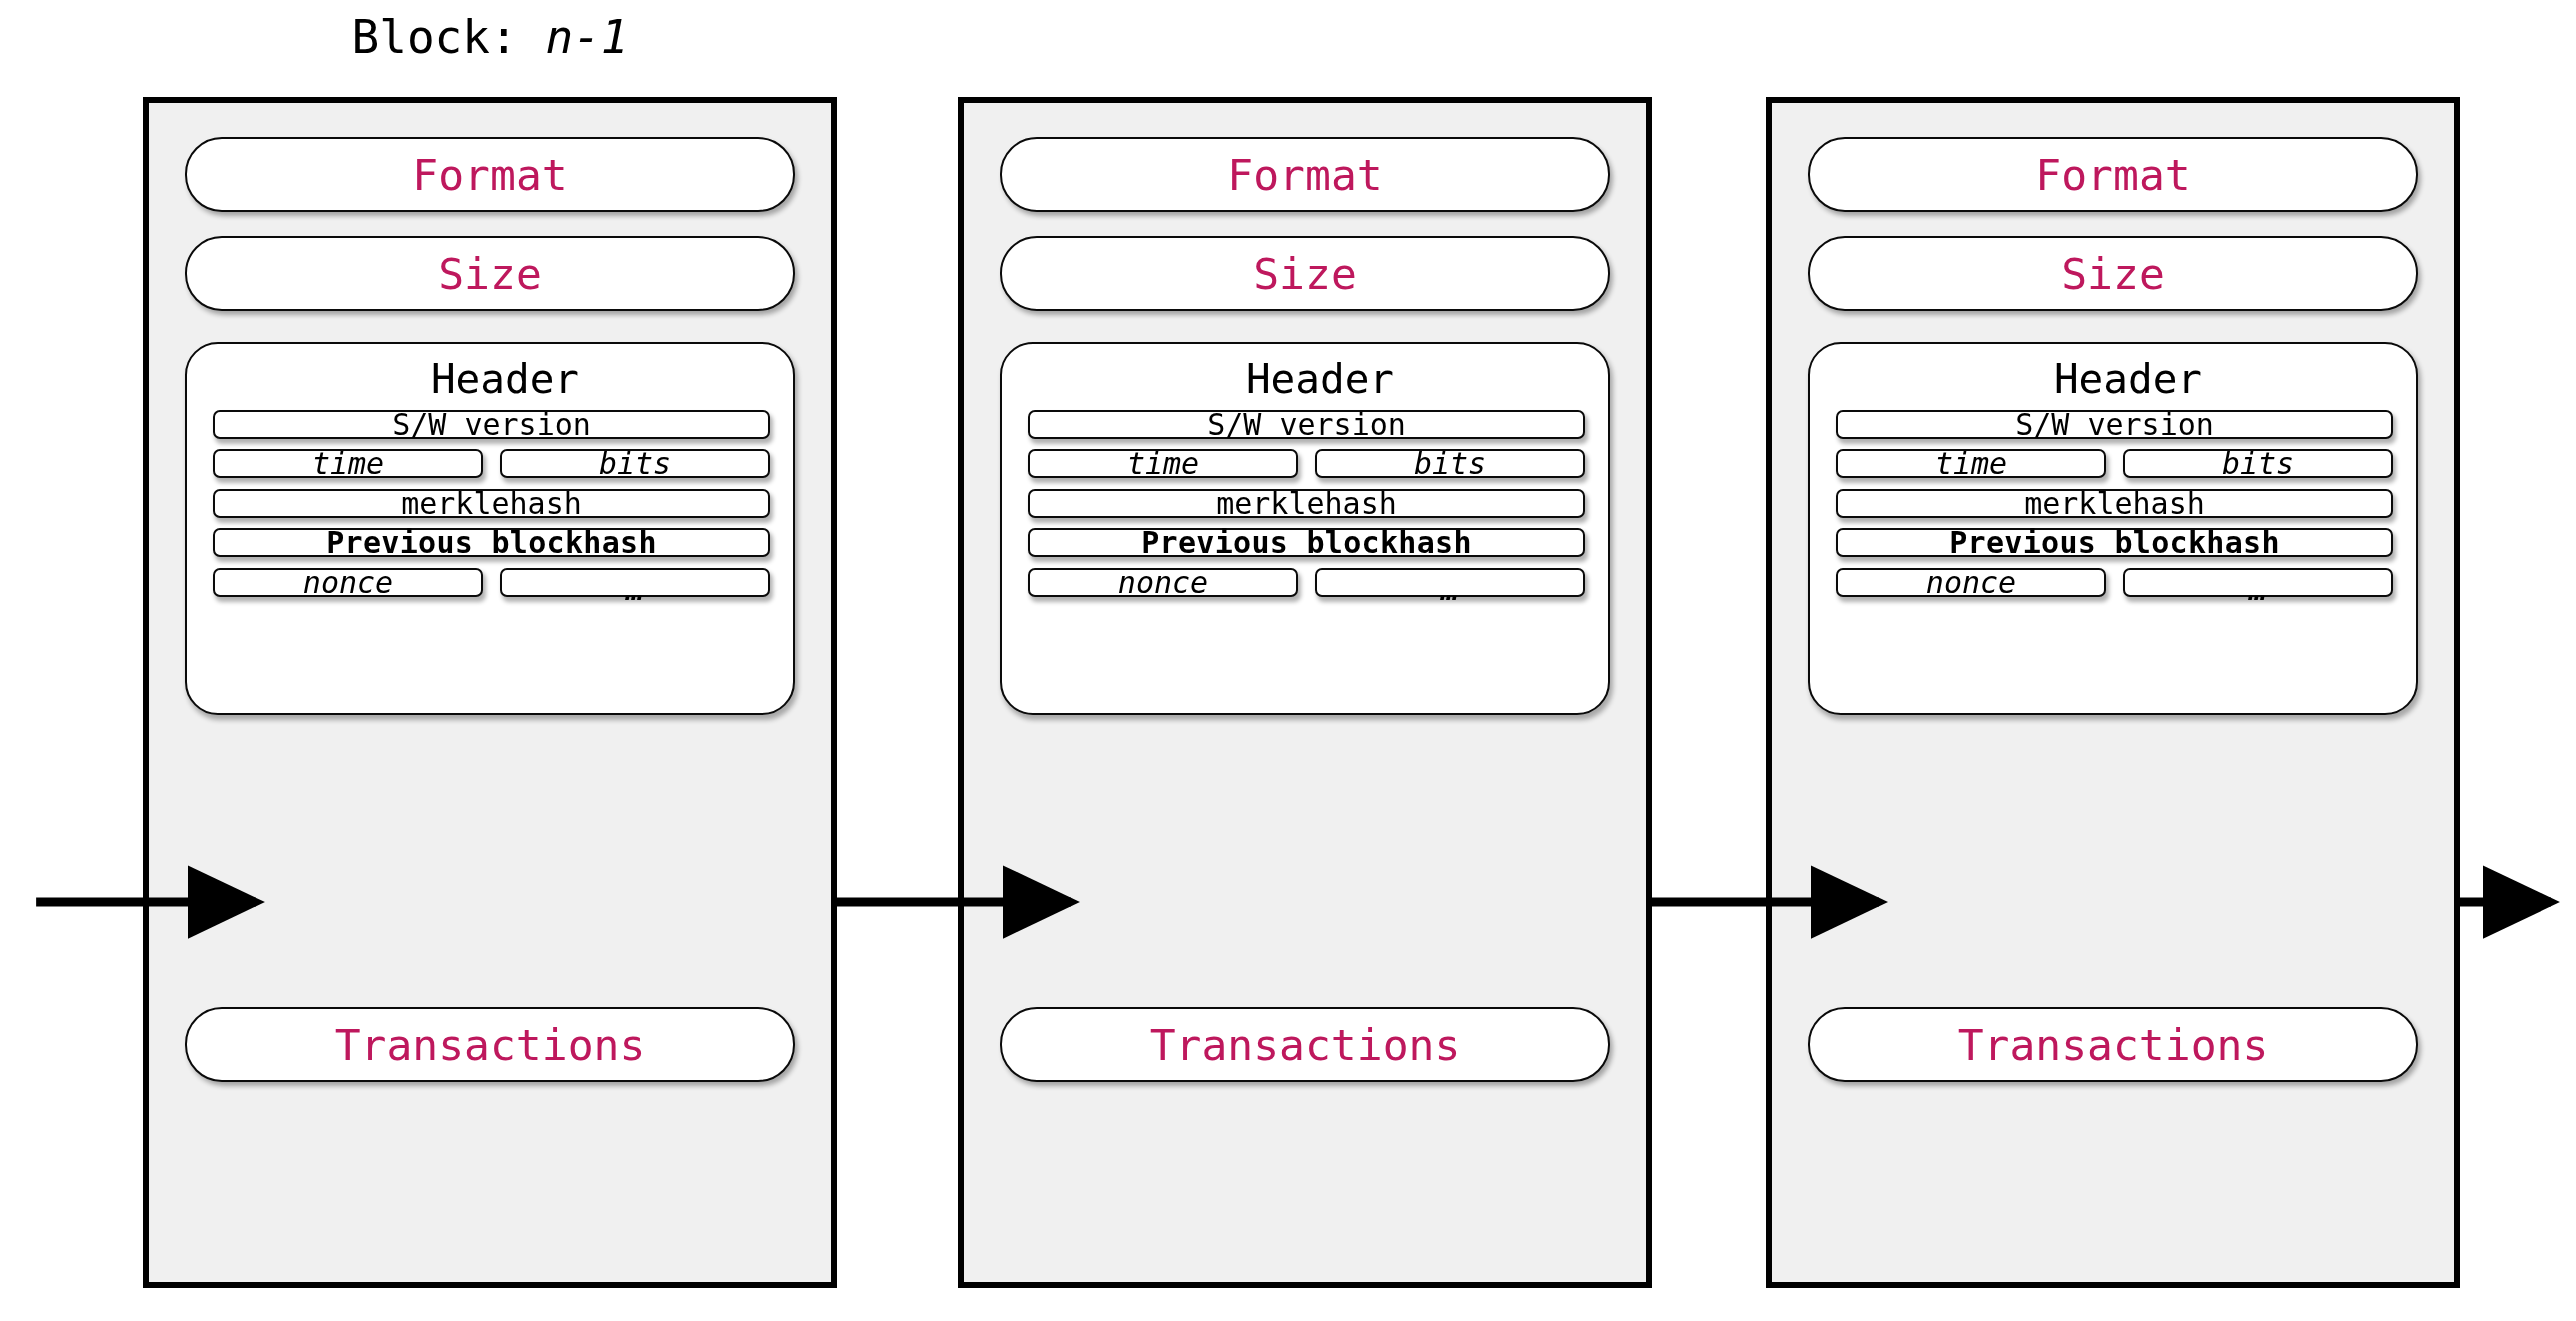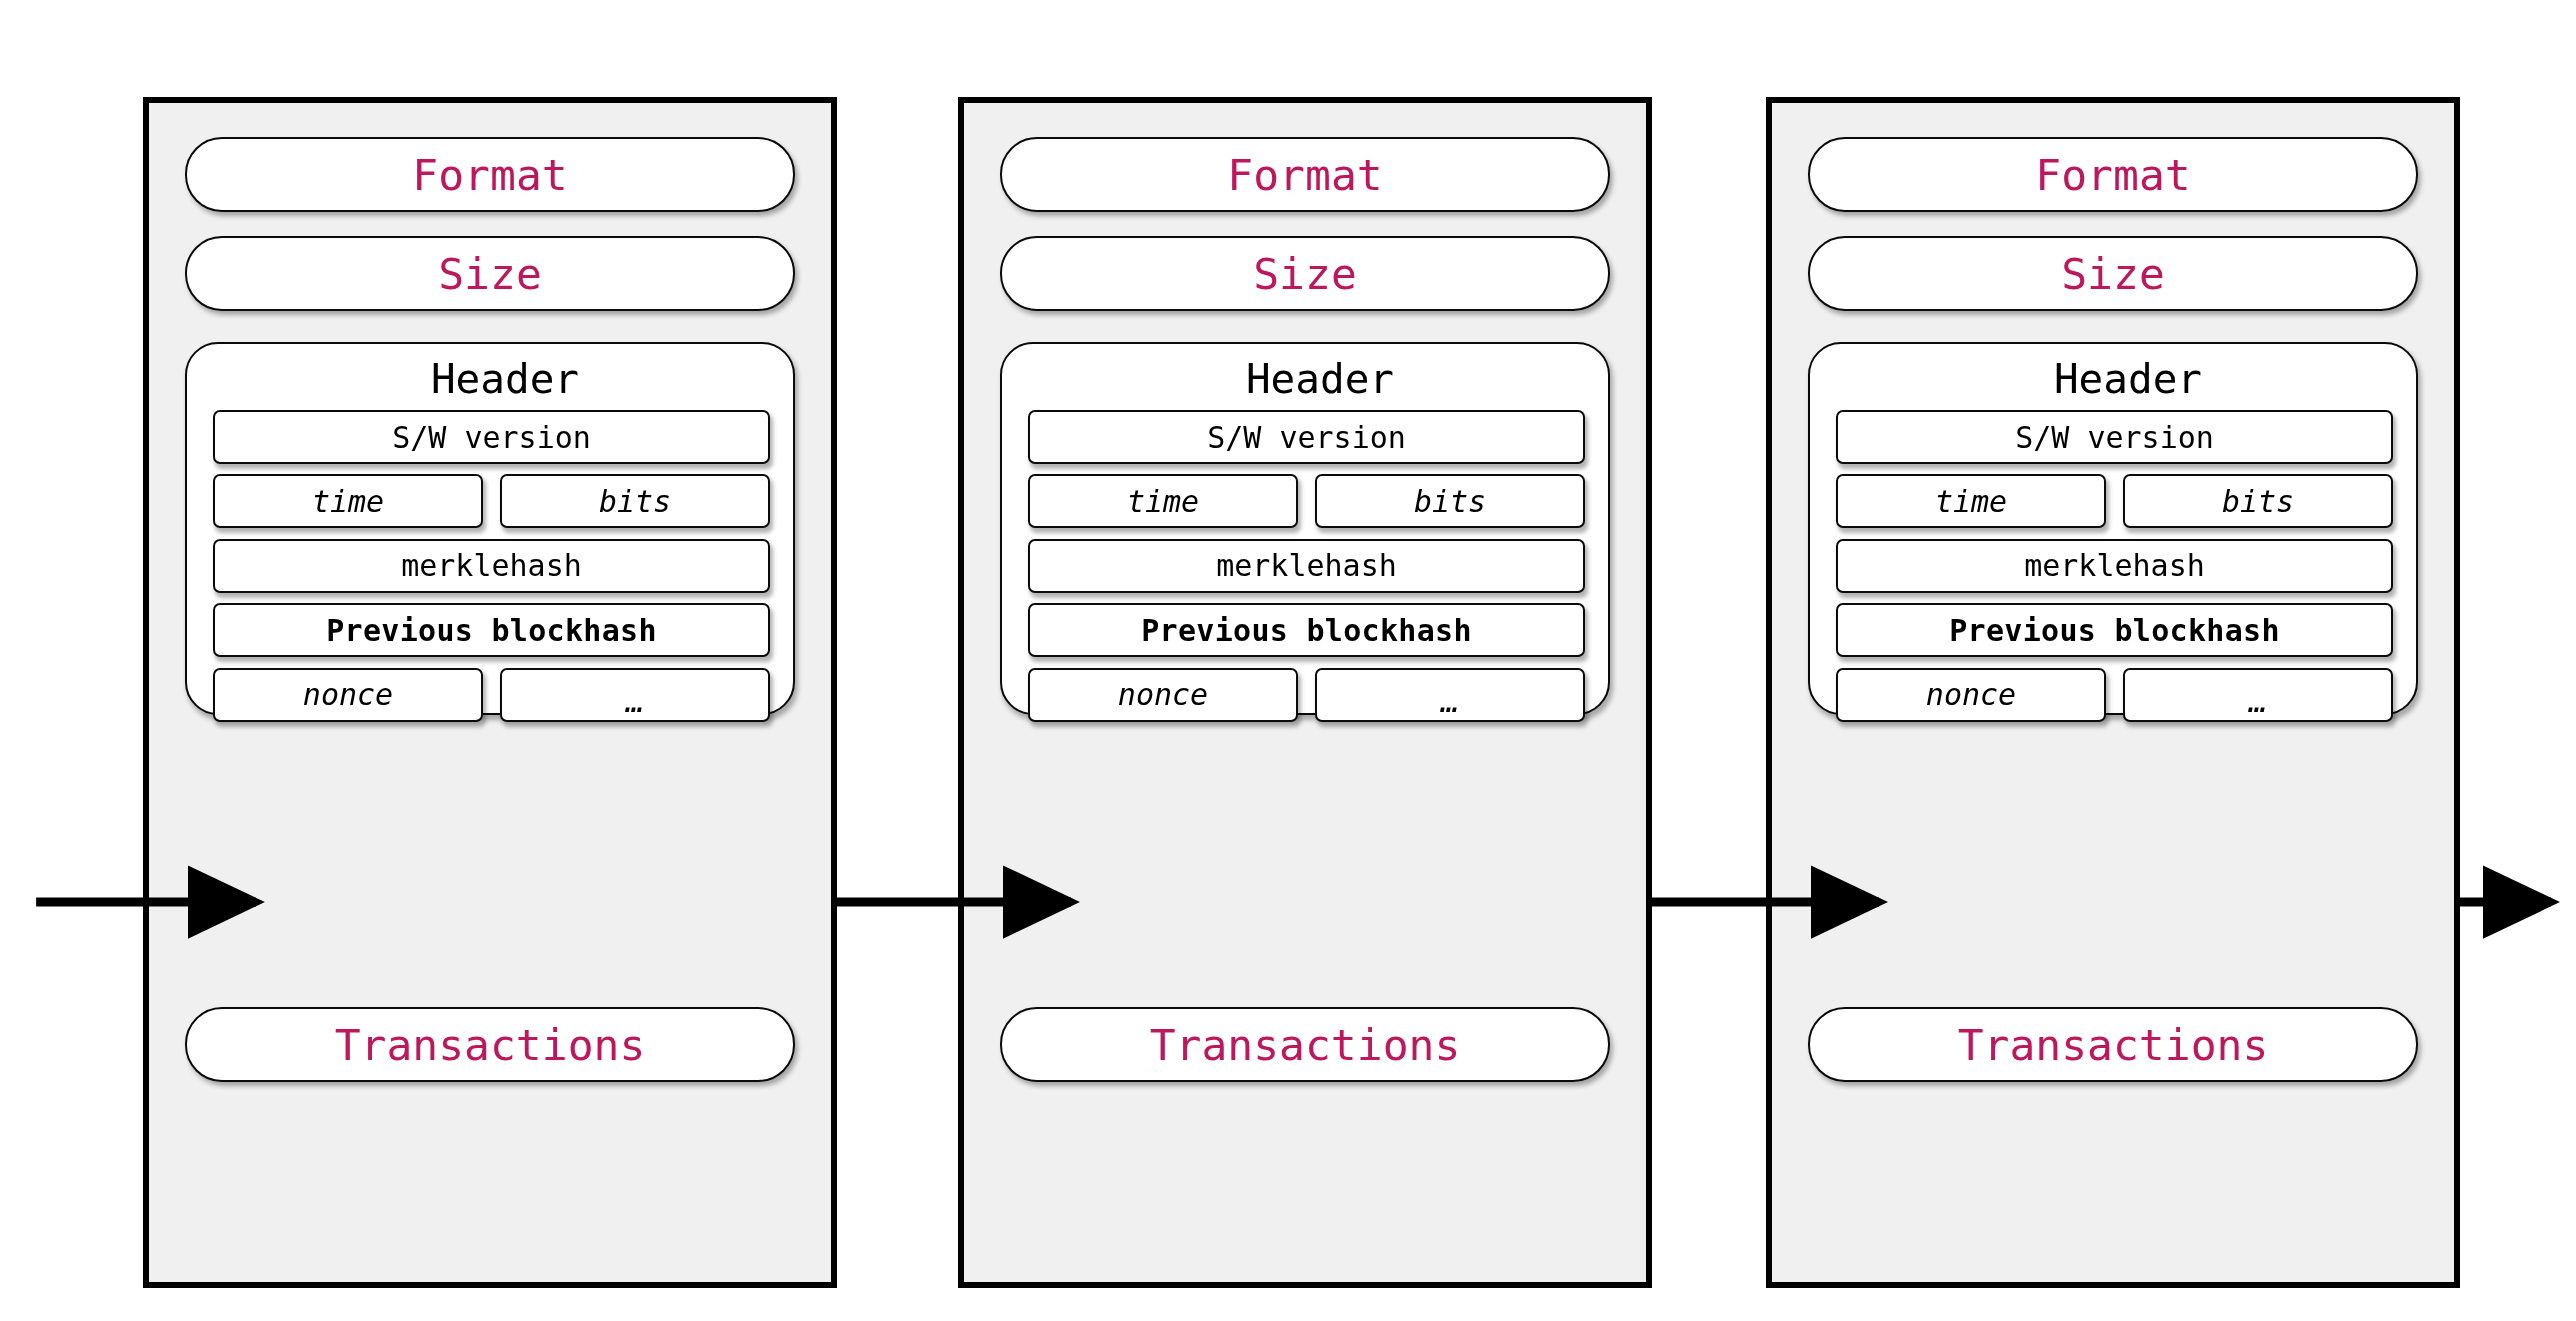--- a/index.html
+++ b/index.html
@@ -111,21 +111,21 @@
     top: 66px;
     width: 557px;
   }
   .field-row {
     display: flex;
     justify-content: space-between;
     margin-bottom: 10.4px;
   }
   .fbox {
     box-sizing: border-box;
-    height: 54px;
+    height: 29px;
     background: #ffffff;
     border: 2.1px solid #0a0a0a;
     border-radius: 7px;
     display: flex;
     align-items: center;
     justify-content: center;
     font-size: 30px;
     color: #000000;
     box-shadow: 2.8px 4.1px 4.1px rgba(0,0,0,0.30);
     white-space: pre;
@@ -143,20 +143,21 @@
     height: 1321px;
     pointer-events: none;
   }
 </style>
 </head>
 <body>
 
 <div id="canvas">
 
   <div class="block-col" style="left:143px;">
+    <div class="block-title"><span>Block: </span><span class="var">n-1</span></div>
 
     <div class="block-box">
 
       <div class="pill pill-format">Format</div>
       <div class="pill pill-size">Size</div>
 
       <div class="header-box">
         <div class="header-label">Header</div>
         <div class="fields">
           <div class="field-row">

